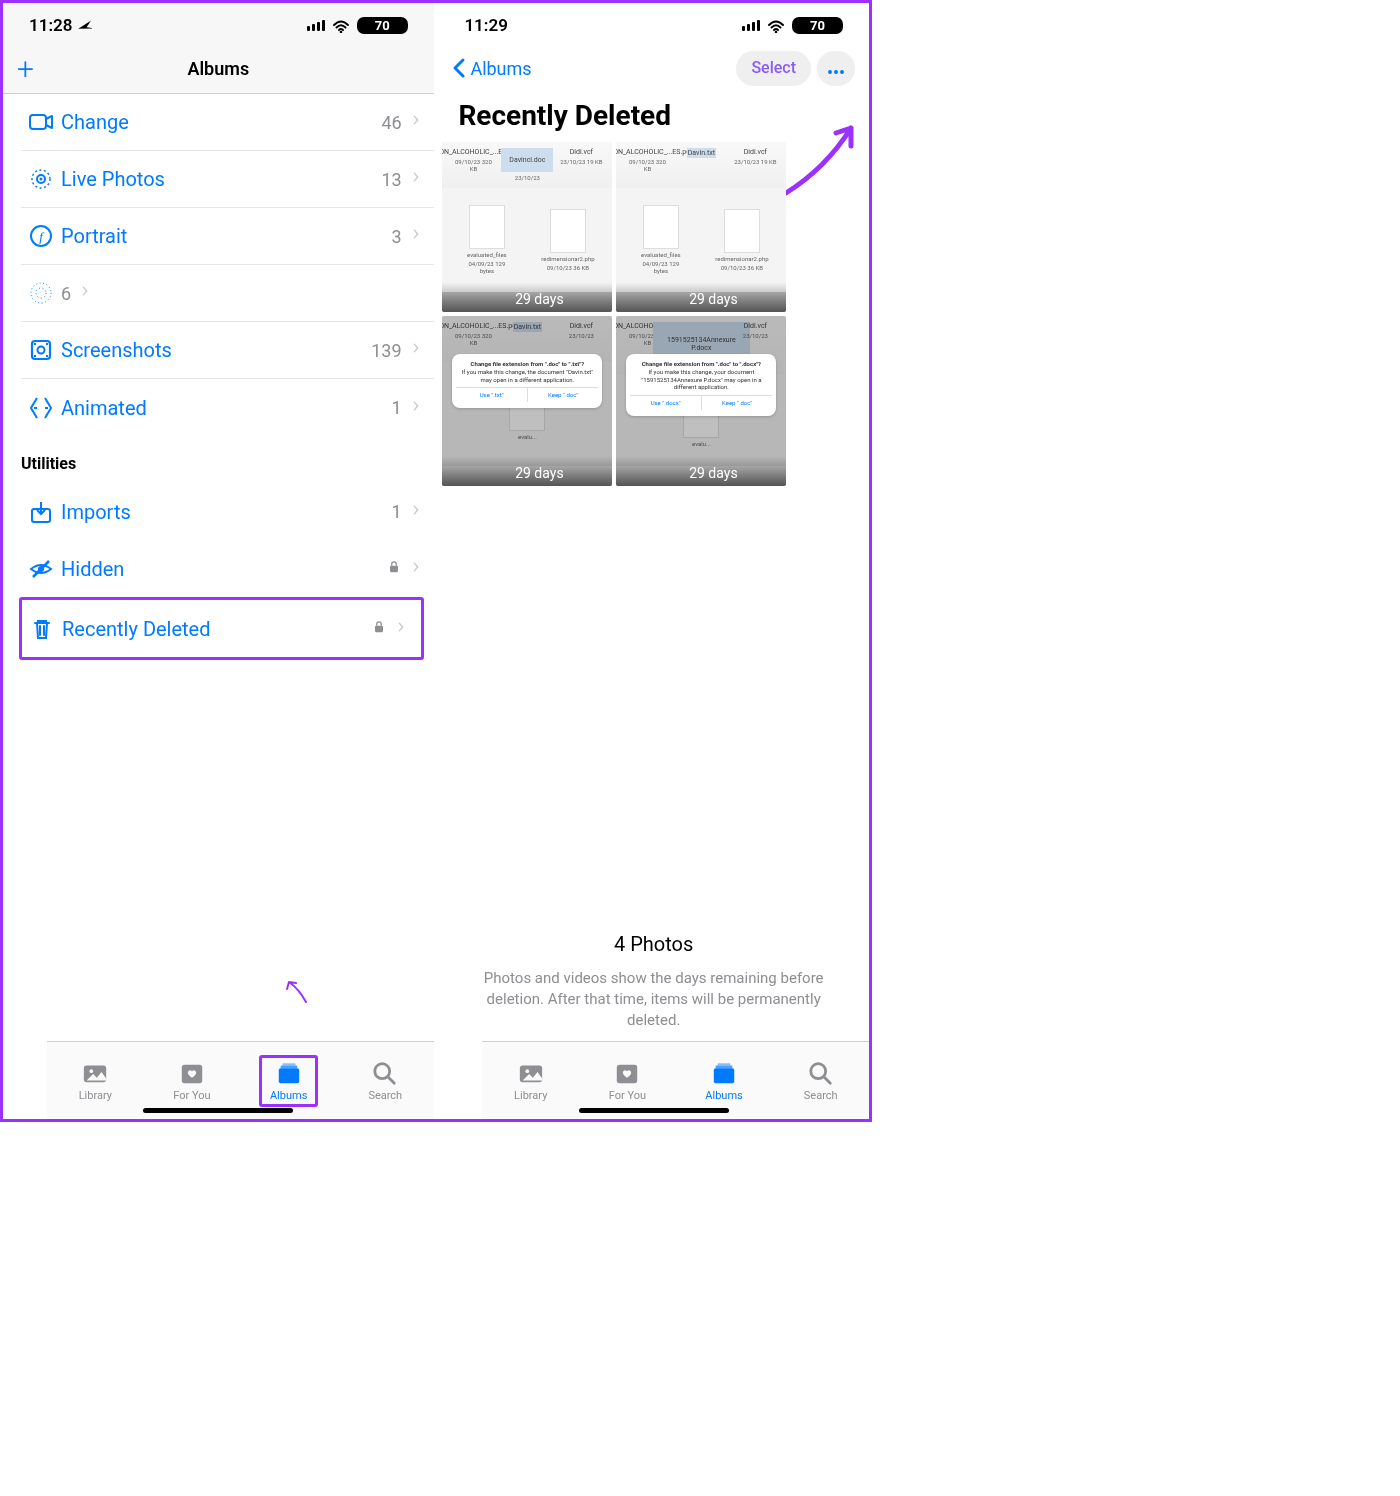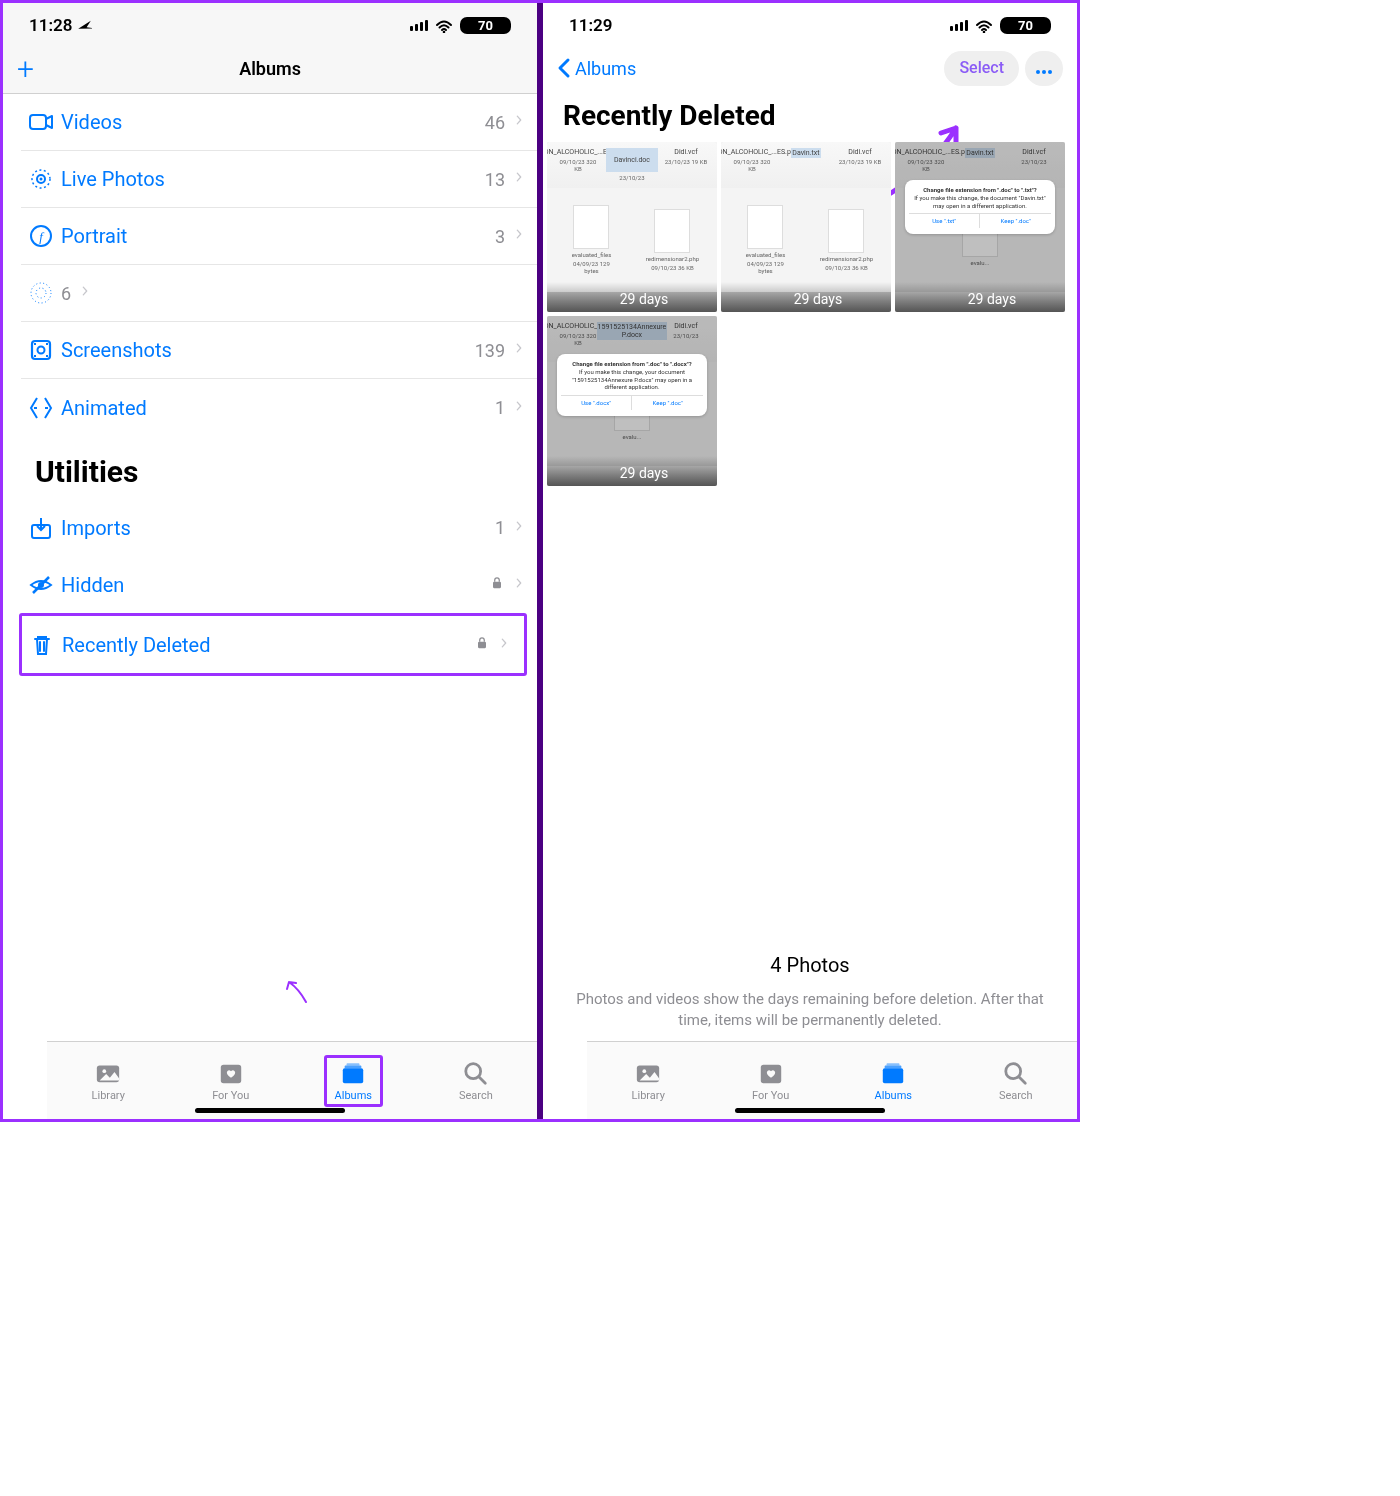--- a/index.html
+++ b/index.html
@@ -1,38 +1,38 @@
 <!DOCTYPE html>
 <html><head>
 <meta charset="utf-8">
 <style>
   * { margin: 0; padding: 0; box-sizing: border-box; }
   body { font-family: -apple-system, BlinkMacSystemFont, "Segoe UI", Roboto, sans-serif; background: #fff; }
-  .container { display: flex; width: 1080px; border: 3px solid #9b30ff; }
+  .container { display: flex; width: 872px; border: 3px solid #9b30ff; align-items: center; }
   .phone { width: 540px; background: #fff; display: flex; flex-direction: column; height: 1116px; position: relative; }
   .divider { width: 6px; background: #4b0082; }
   .phone-left { border-right: none; }
   .status-bar { display: flex; justify-content: space-between; align-items: center; padding: 12px 26px 8px 26px; font-weight: 600; font-size: 17px; }
   .status-left { display: flex; align-items: center; gap: 4px; }
   .status-right { display: flex; align-items: center; gap: 6px; }
   .signal { display: inline-flex; gap: 2px; align-items: flex-end; }
   .sbar { width: 3px; background: #000; border-radius: 1px; }
   .sbar.b1 { height: 5px; } .sbar.b2 { height: 7px; } .sbar.b3 { height: 9px; } .sbar.b4 { height: 11px; }
   .batt { background: #000; color: #fff; font-size: 13px; font-weight: 700; padding: 1px 18px; border-radius: 7px; }
   .nav-header { background: #f7f7f7; border-bottom: 1px solid #d0d0d0; }
   .nav-header.white { background: #fff; border-bottom: none; }
   .nav-row { display: flex; align-items: center; justify-content: space-between; padding: 10px 14px; height: 50px; }
   .nav-title { font-size: 18px; font-weight: 600; position: absolute; left: 50%; transform: translateX(-50%); }
   .plus { color: #007aff; font-size: 30px; font-weight: 300; }
   .back { display: flex; align-items: center; color: #007aff; font-size: 18px; cursor: pointer; }
   .back svg { width: 14px; height: 22px; }
   .pill { background: #efefef; color: #8b5cf6; font-size: 16px; font-weight: 500; padding: 7px 15px; border-radius: 18px; }
   .pill.more { padding: 7px 10px; color: #007aff; font-size: 18px; margin-left: 6px; }
   .big-title { font-size: 28px; font-weight: 700; padding: 6px 20px 10px 20px; }
-  .section-hdr { font-size: 30px; font-weight: 700; padding: 18px 18px 10px 32px; }
+  .section-hdr { font-size: 16px; font-weight: 700; padding: 18px 18px 10px 18px; }
   .list { padding-left: 18px; }
   .row { display: flex; align-items: center; height: 57px; border-bottom: 1px solid #e6e6e6; padding-right: 12px; }
   .row.last { border-bottom: none; }
   .row .icon { width: 40px; color: #007aff; display: flex; justify-content: center; align-items: center; }
   .row .icon svg { width: 28px; height: 28px; }
   .row .label { flex: 1; color: #007aff; font-size: 20px; }
   .row .count { color: #8e8e93; font-size: 18px; margin-right: 8px; }
   .row .lock { color: #8e8e93; margin-right: 8px; }
   .row .chev { color: #c7c7cc; }
   .highlight-box { border: 3px solid #9b30ff; border-radius: 3px; margin-left: -2px; margin-right: 10px; padding-right: 2px; }
@@ -181,21 +181,21 @@
   </div>
 
   <div class="content">
     <div class="list" id="media-list">
           <div class="row ">
     <span class="icon">
               <svg viewBox="0 0 28 28">
                 <use href="#i-video"></use>
               </svg>
             </span>
-    <span class="label">Videos</span>
+    <span class="label">Change</span>
     <span class="count">46</span>
 
     <span class="chev"><svg width="12" height="18" viewBox="0 0 28 28">
                 <use href="#i-chev"></use>
               </svg></span>
   </div>
           <div class="row ">
     <span class="icon">
               <svg viewBox="0 0 28 28">
                 <use href="#i-live"></use>
@@ -483,21 +483,21 @@
               </div></div>
     <div class="overlay">29 days</div>
   </div>
           <div class="thumb darker">
     <div class="top">
       <div class="filecol">
                 <div class="hdr">S.NON_ALCOHOLIC_...ES.pdf</div>
                 <div>09/10/23 320 KB</div>
               </div>
       <div class="filecol">
-                <div class="hdr" style="background:#cde;padding:1px">1591525134Annexure P.docx</div>
+                <div class="hdr" style="background:#cde;padding:14px">1591525134Annexure P.docx</div>
                 <div></div>
               </div>
       <div class="filecol">
                 <div class="hdr">Didi.vcf</div>
                 <div>23/10/23</div>
               </div>
     </div>
     <div class="mid">
               <div class="filecol">
                 <div class="pg"></div>

